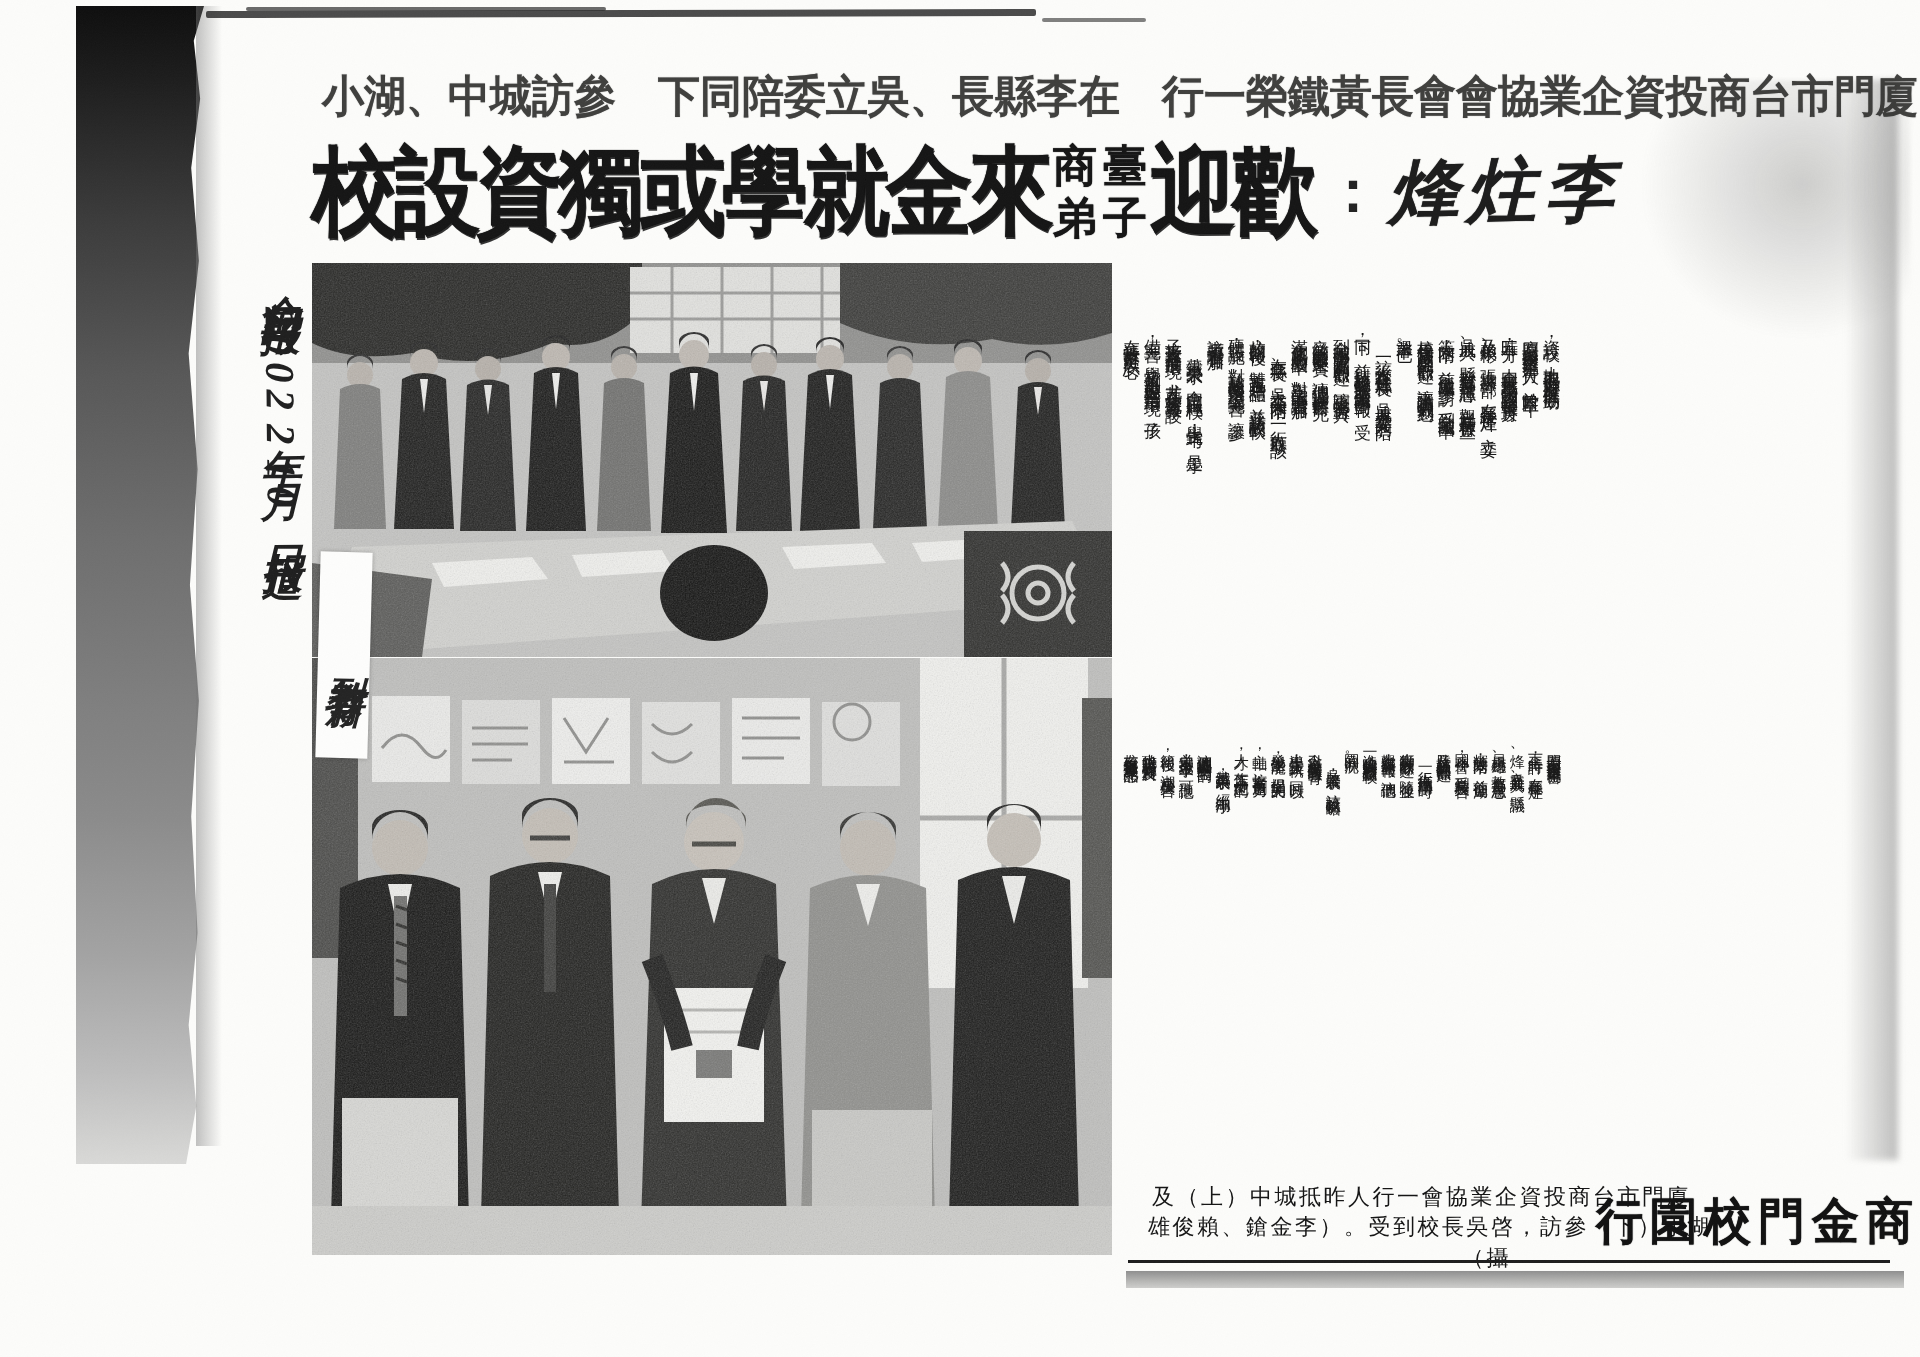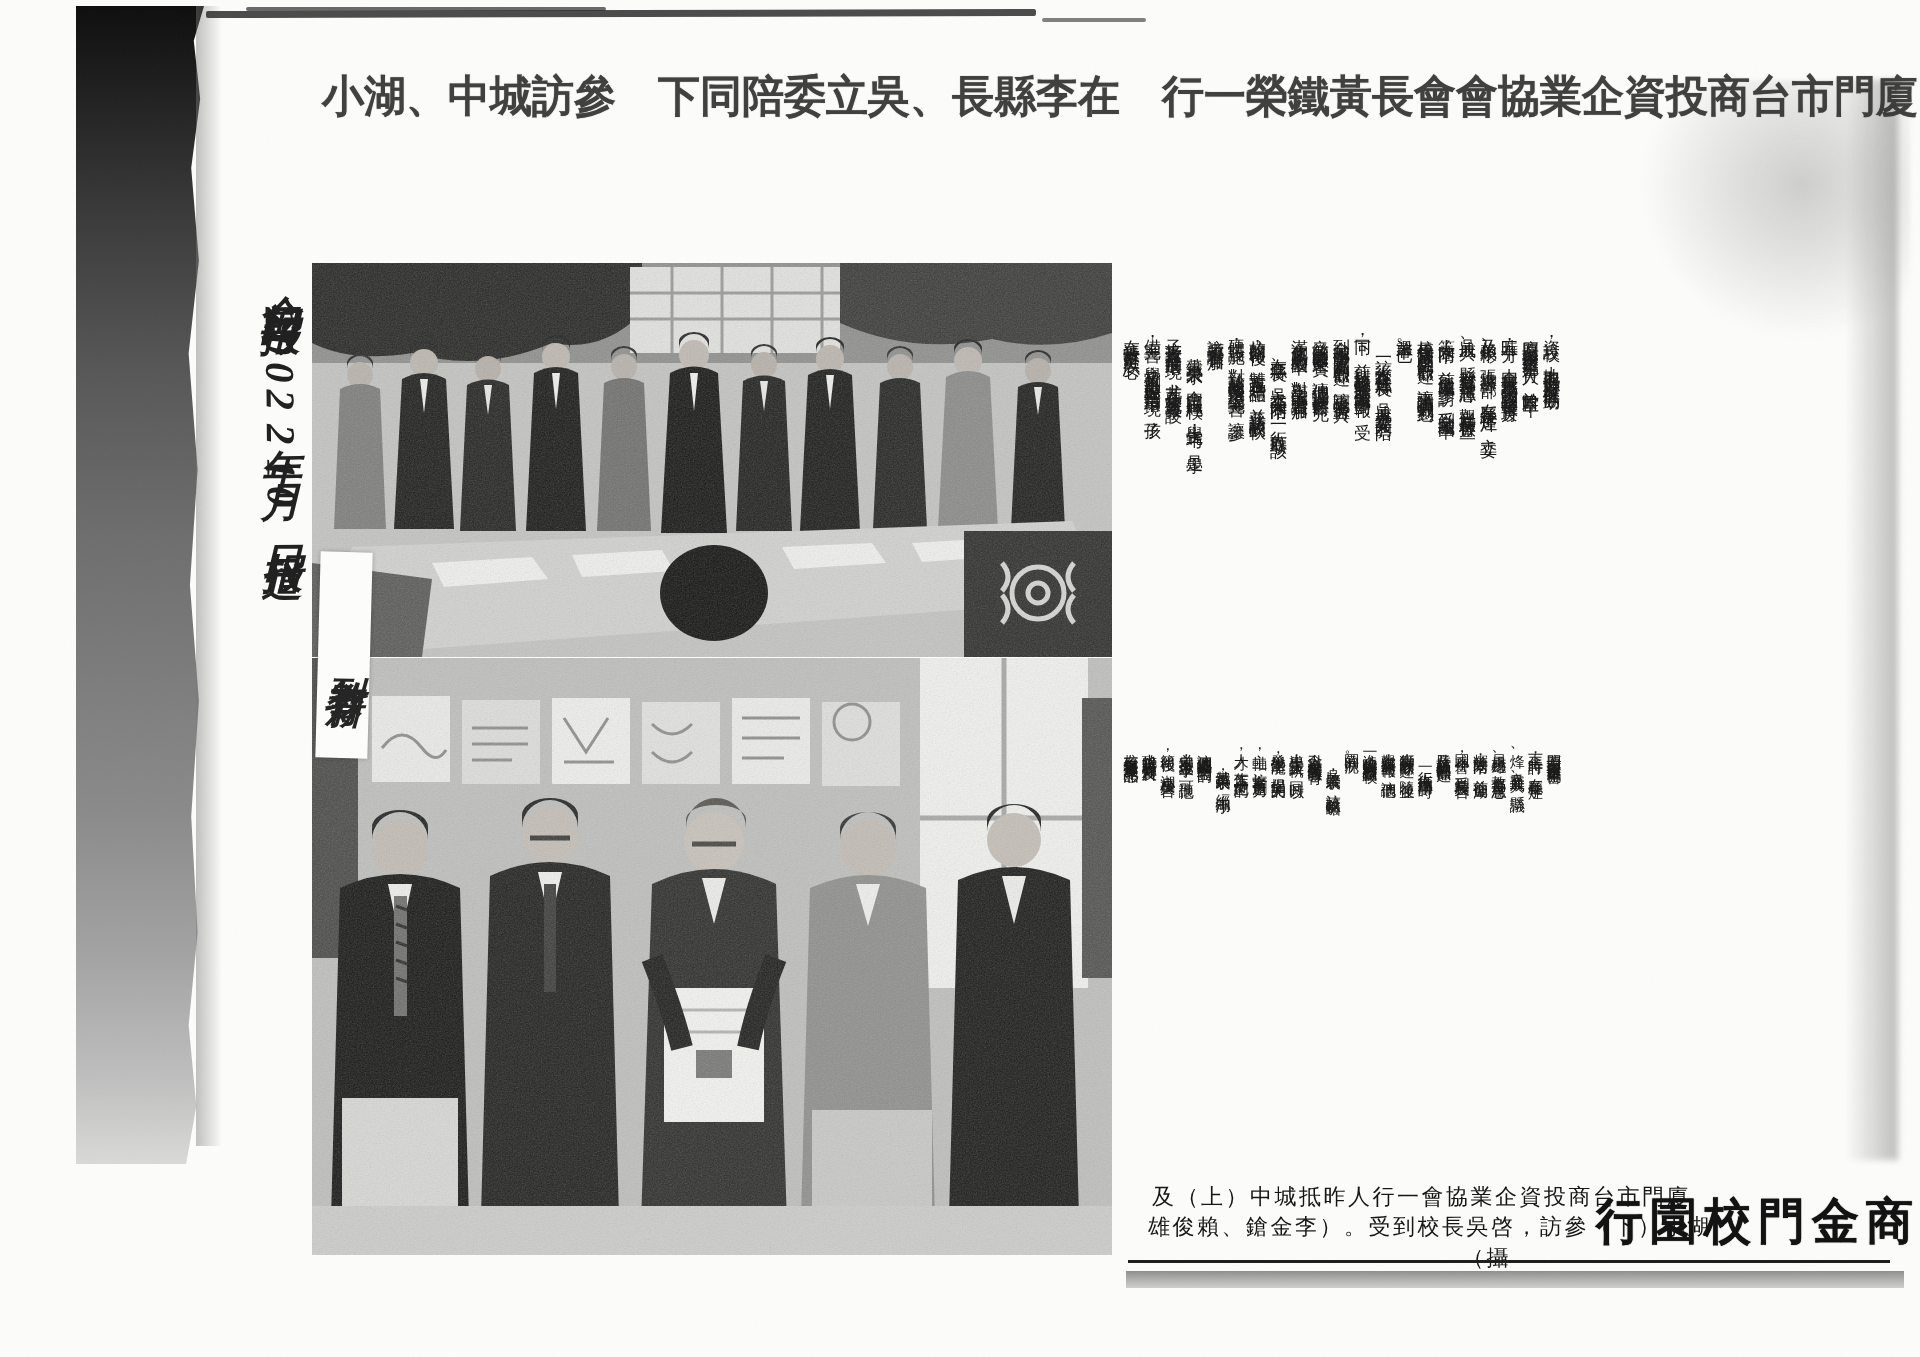--- a/index.html
+++ b/index.html
@@ -85,20 +85,34 @@
   <div class="abs streak" style="left:206px;top:10px;width:830px;height:7px;transform:rotate(-.15deg);opacity:.85;"></div>
   <div class="abs streak" style="left:1042px;top:18px;width:104px;height:4px;opacity:.6;"></div>
   <div class="abs streak" style="left:246px;top:7px;width:360px;height:4px;opacity:.7;"></div>
   <div class="abs" id="right-shadow"></div>
   <div class="abs" id="tr-mottle"></div>
 
   <div class="abs" id="date-col">金门日报 2002年2月10日报道</div>
 
   <div class="abs" id="kicker">小湖、中城訪參　下同陪委立吳、長縣李在　行一榮鐵黃長會會協業企資投商台市門廈</div>
 
+  <div class="abs" id="headline-row">
+    <span class="hl-main">校設資獨或學就金來</span>
+    <span class="hl-stack">
+      <span>商</span>
+      <span>弟</span>
+    </span>
+    <span class="hl-stack">
+      <span>臺</span>
+      <span>子</span>
+    </span>
+    <span class="hl-main">迎歡</span>
+    <span class="hl-colon">：</span>
+    <span class="hl-name">烽炷李</span>
+  </div>
 
   <div class="abs photo" id="photo-top">
     <svg width="800" height="394" viewBox="0 0 800 394">
       <defs>
         <filter id="grain">
             <feTurbulence type="fractalNoise" baseFrequency="0.75" numOctaves="2"></feTurbulence>
             <feColorMatrix type="saturate" values="0"></feColorMatrix>
           </filter>
       </defs>
       <rect width="800" height="394" fill="#c4c4c2"></rect>

